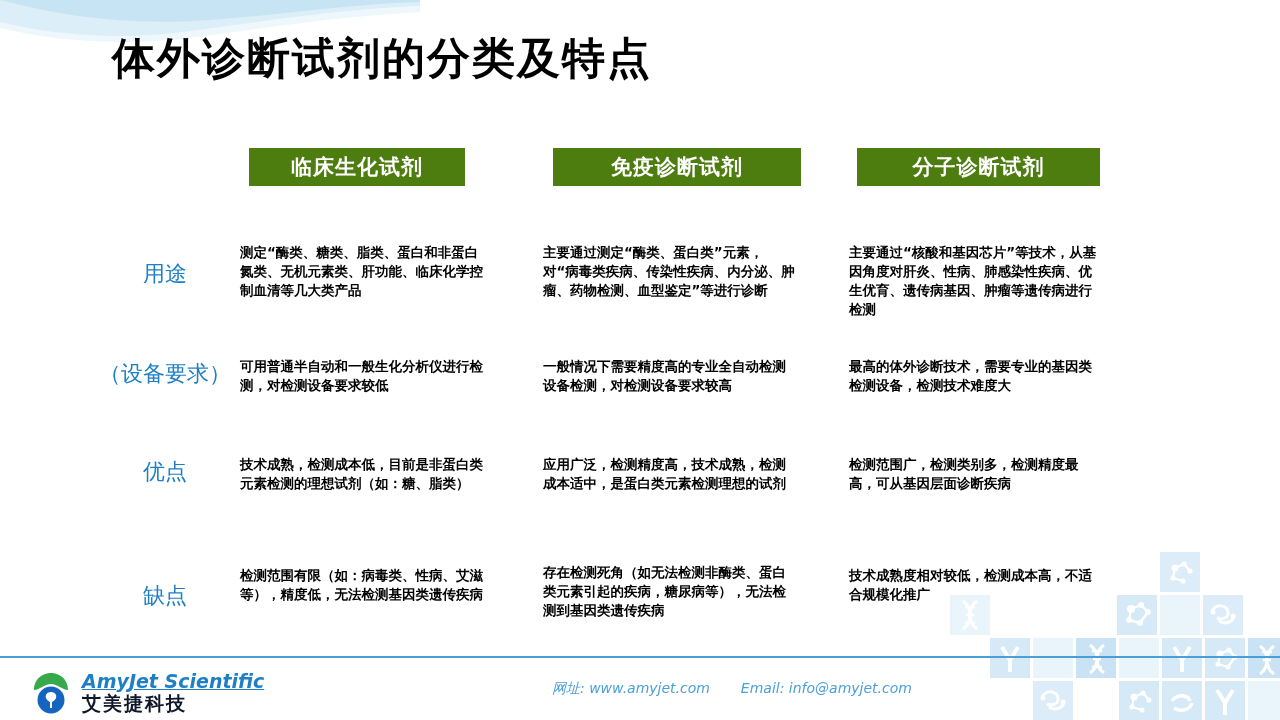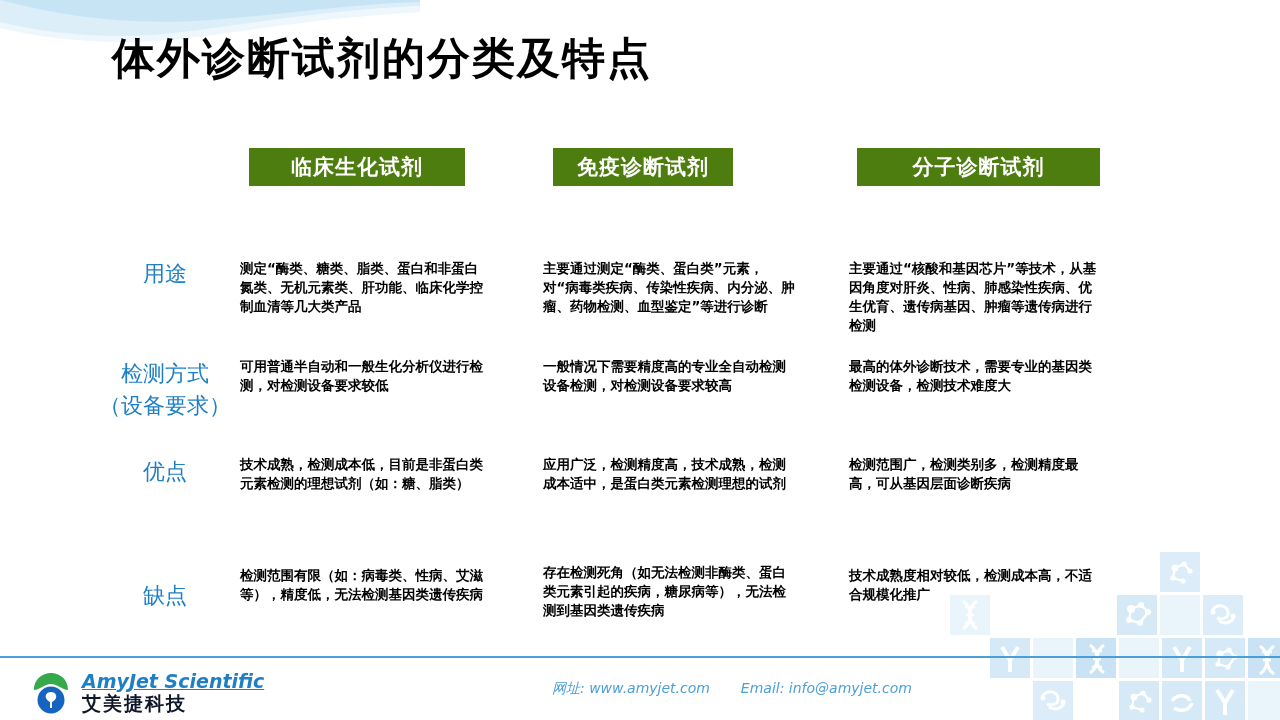--- a/index.html
+++ b/index.html
@@ -58,21 +58,21 @@
     color: #ffffff;
     font-size: 21px;
     font-weight: bold;
     display: flex;
     align-items: center;
     justify-content: center;
     letter-spacing: 1px;
     font-family: "DejaVu Sans", sans-serif;
   }
   #header-0 { left: 249px; top: 148px; width: 216px; }
-  #header-1 { left: 553px; top: 148px; width: 180px; }
+  #header-1 { left: 553px; top: 148px; width: 248px; }
   #header-2 { left: 857px; top: 148px; width: 243px; }
 
   
   .row-label {
     position: absolute;
     color: #1E7FC4;
     font-size: 22px;
     font-weight: normal;
     text-align: center;
     width: 180px;
@@ -92,21 +92,21 @@
     font-weight: bold;
     color: #000000;
     line-height: 1.42;
     font-family: "DejaVu Sans", sans-serif;
     text-align: left;
   }
   .cell.c0 { left: 240px; width: 250px; }
   .cell.c1 { left: 543px; width: 252px; }
   .cell.c2 { left: 849px; width: 252px; }
 
-  .cell.r0 { top: 259px; }
+  .cell.r0 { top: 243px; }
   .cell.r1 { top: 357px; }
   .cell.r2 { top: 455px; }
   .cell.r3 { top: 566px; }
 
   .cell.c1.r3 { top: 563px; }
 
   
   #footer-rule {
     position: absolute;
     left: 0; bottom: 62px;
@@ -168,21 +168,20 @@
 </div>
 
 <div id="slide-title">体外诊断试剂的分类及特点</div>
 
 <div class="col-header" id="header-0">临床生化试剂</div>
 <div class="col-header" id="header-1">免疫诊断试剂</div>
 <div class="col-header" id="header-2">分子诊断试剂</div>
 
 <div class="row-label" id="rowlabel-0">用途</div>
 <div class="row-label" id="rowlabel-1">
-  <div>检测方式</div>
   <div>（设备要求）</div>
 </div>
 <div class="row-label" id="rowlabel-2">优点</div>
 <div class="row-label" id="rowlabel-3">缺点</div>
 
 <div class="cell c0 r0">测定“酶类、糖类、脂类、蛋白和非蛋白氮类、无机元素类、肝功能、临床化学控制血清等几大类产品</div>
 <div class="cell c1 r0">主要通过测定“酶类、蛋白类”元素，对“病毒类疾病、传染性疾病、内分泌、肿瘤、药物检测、血型鉴定”等进行诊断</div>
 <div class="cell c2 r0">主要通过“核酸和基因芯片”等技术，从基因角度对肝炎、性病、肺感染性疾病、优生优育、遗传病基因、肿瘤等遗传病进行检测</div>
 
 <div class="cell c0 r1">可用普通半自动和一般生化分析仪进行检测，对检测设备要求较低</div>

